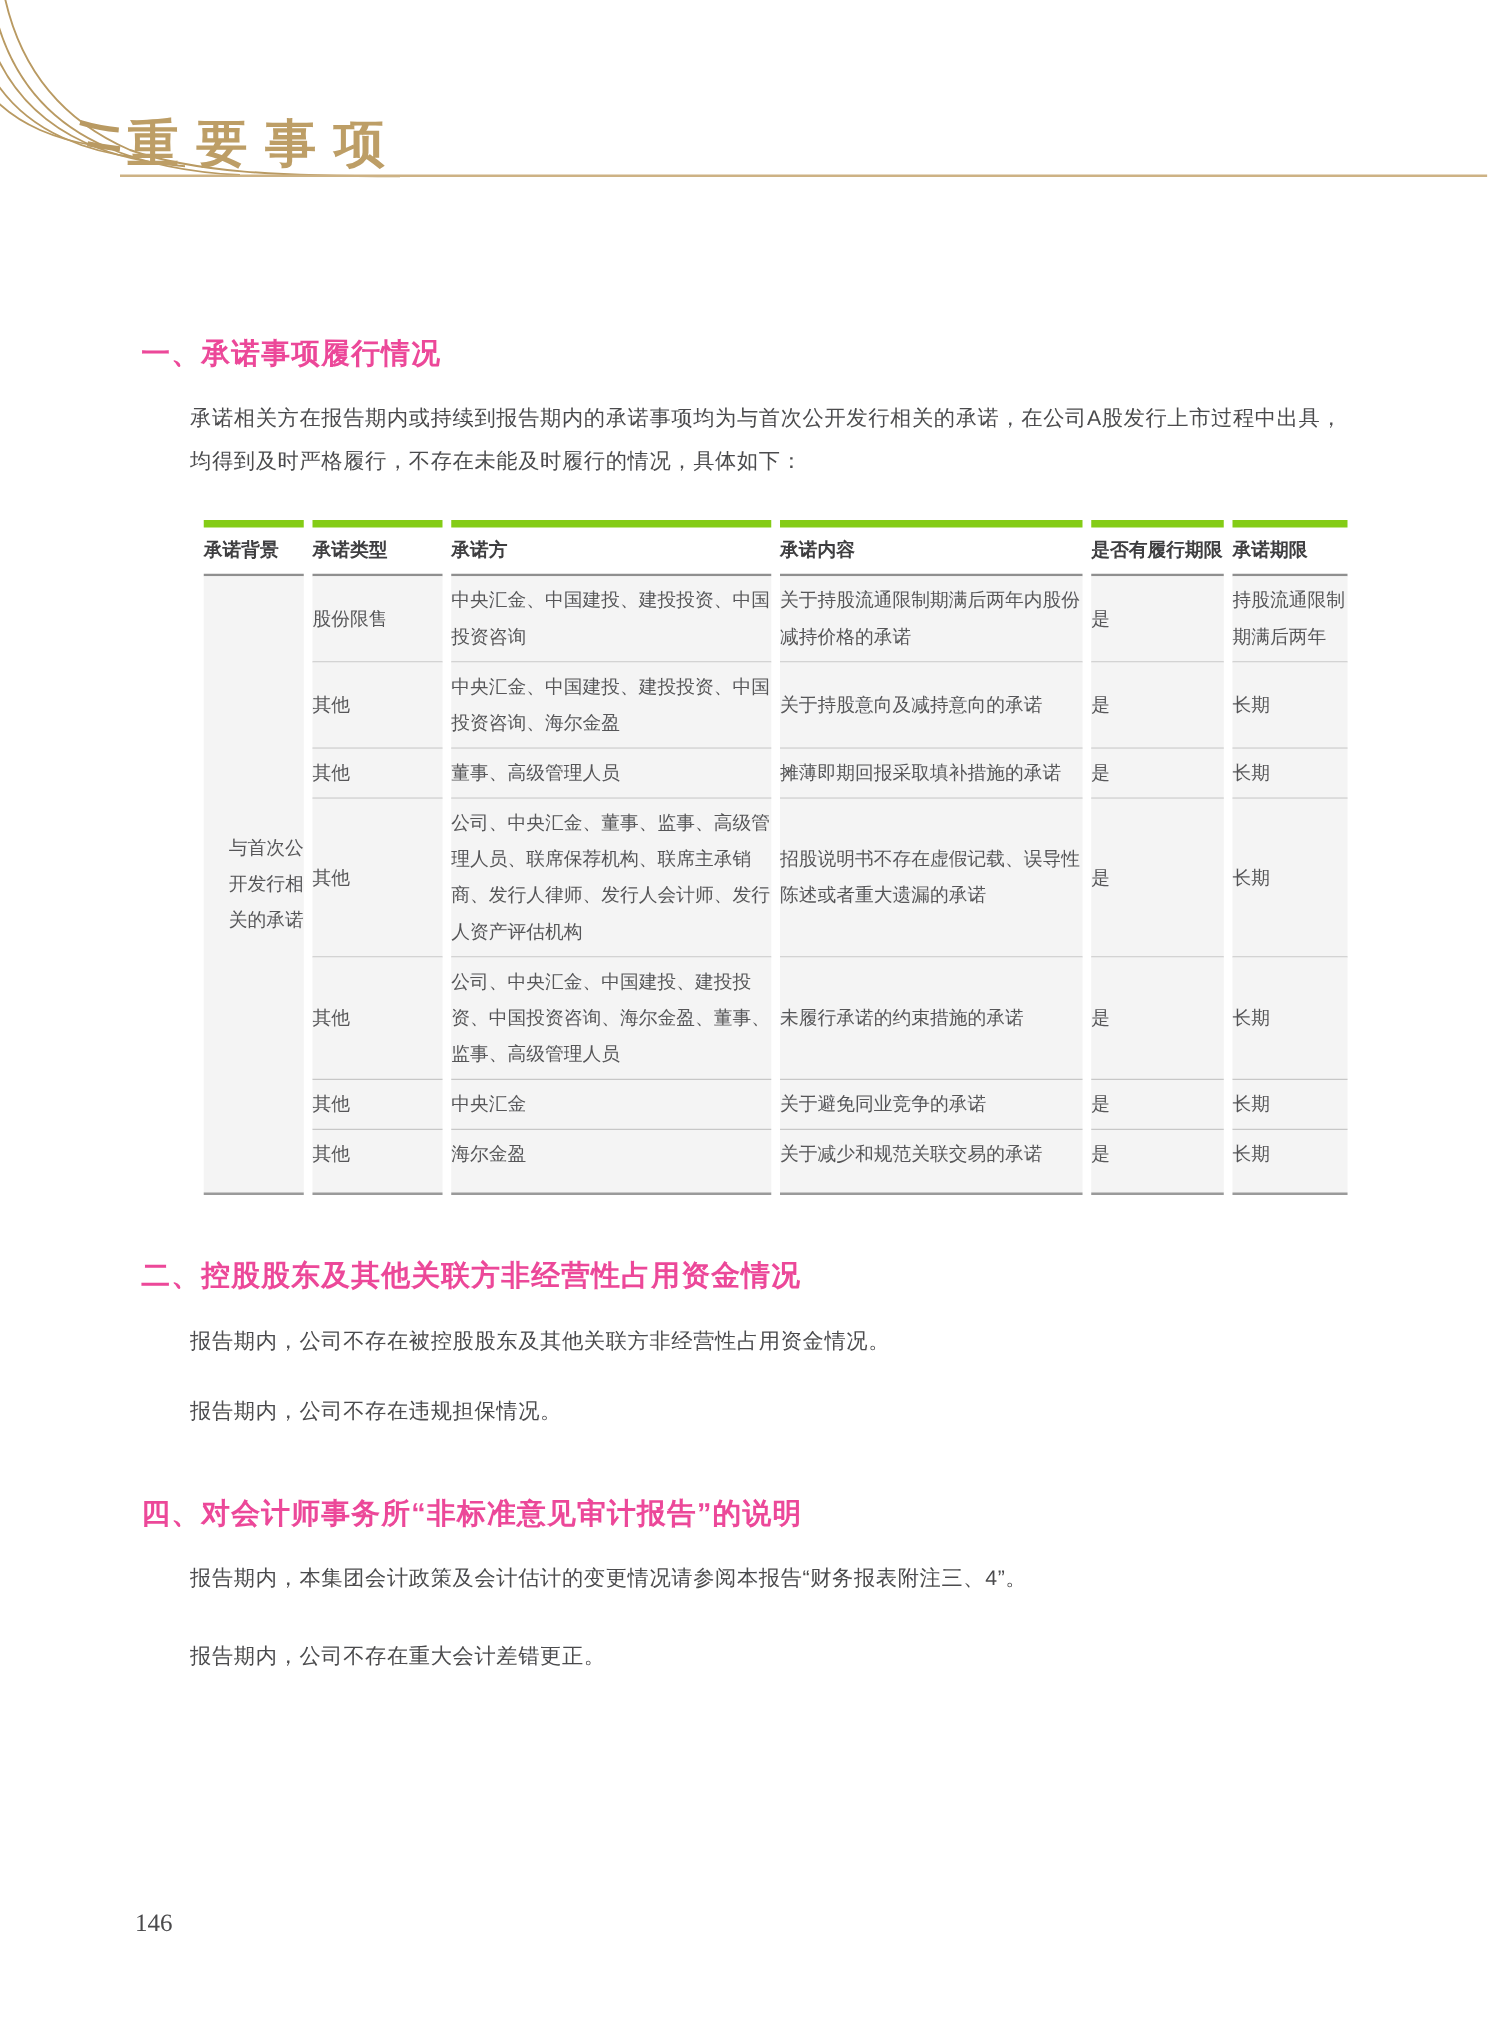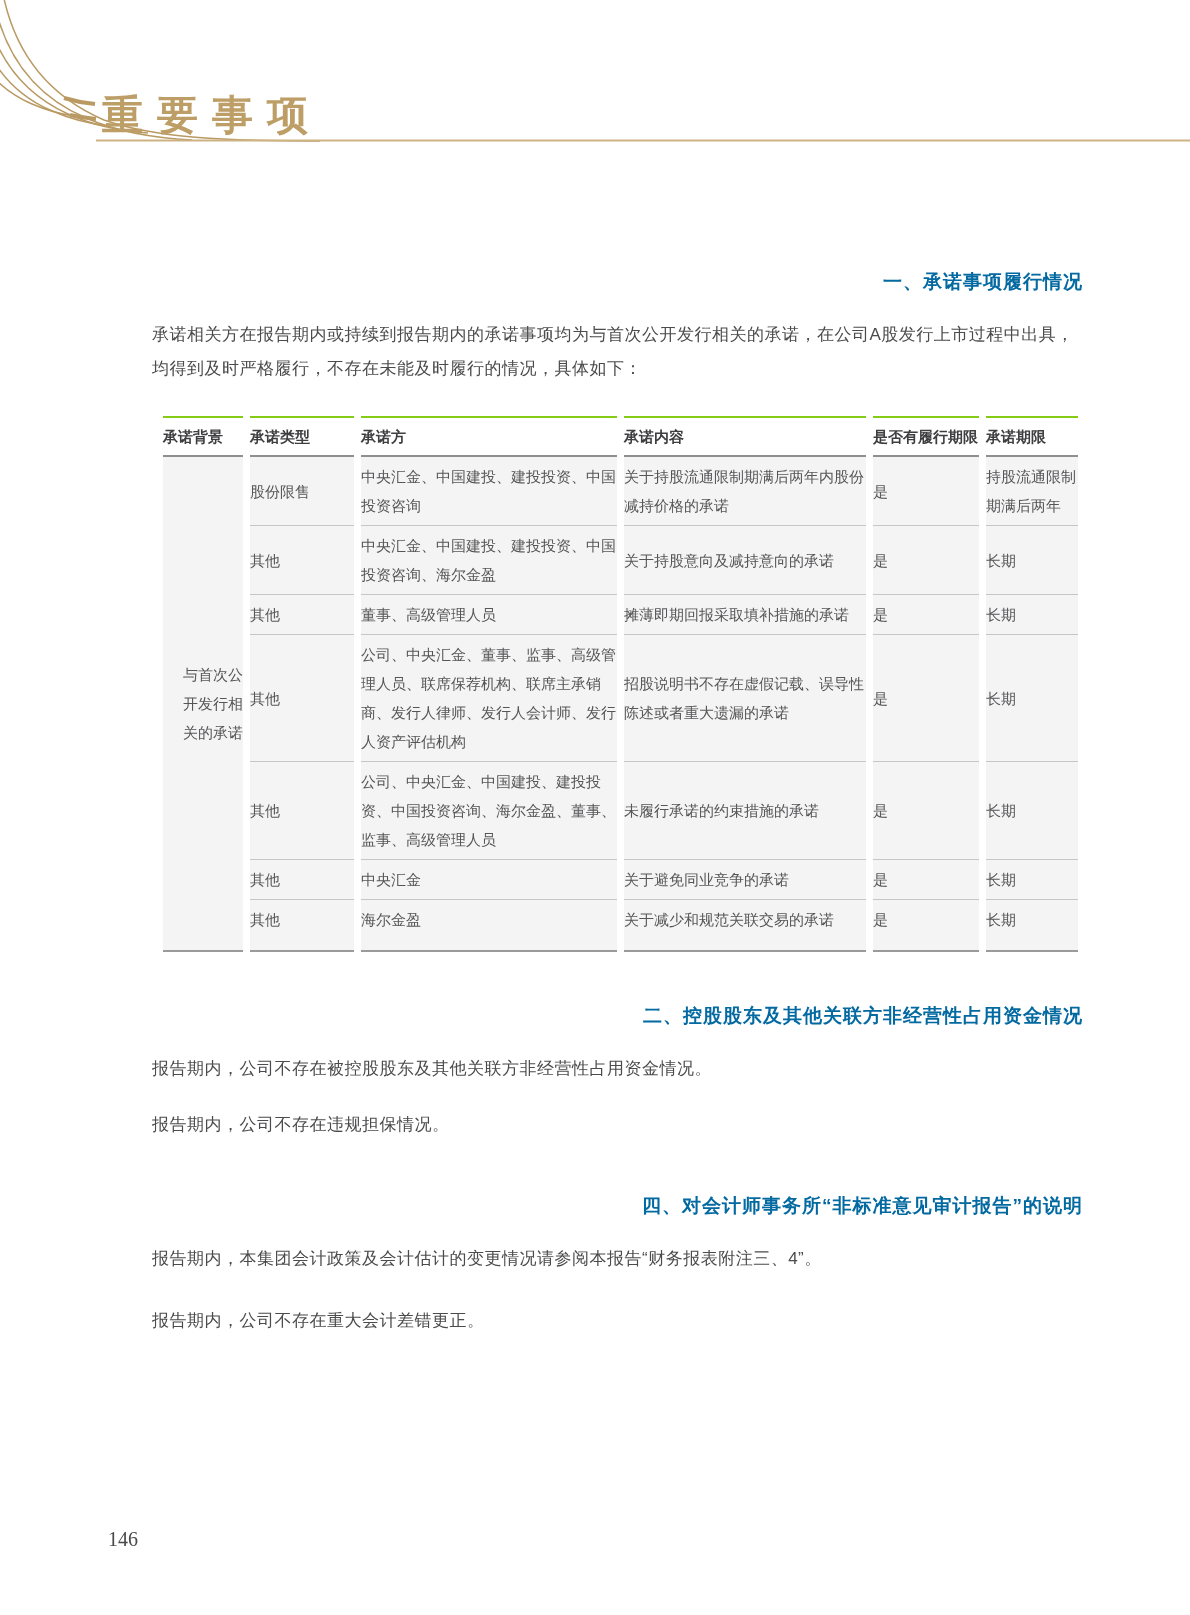--- a/index.html
+++ b/index.html
@@ -25,27 +25,26 @@
     white-space: nowrap;
     margin-top: 20px;
   }
   .content {
     position: absolute;
     left: 113px;
     top: 268px;
     width: 970px;
   }
   .sec-heading {
-    font-size: 19px;
+    font-size: 23px;
     font-weight: bold;
-    color: #0369a1;
+    color: #ec4899;
     letter-spacing: 1px;
     line-height: 28px;
     margin: 0;
-    text-align: right;
   }
   .para {
     margin: 22px 0 0 39px;
     font-size: 17px;
     color: #4b4b4d;
     line-height: 34px;
     letter-spacing: 0.5px;
   }
   .mt-sec { margin-top: 50px; }
   
@@ -57,21 +56,21 @@
     margin: 30px 0 0 43px;
     font-size: 15px;
   }
   table.commit th {
     font-weight: bold;
     color: #3e3e40;
     text-align: left;
     font-size: 15px;
     line-height: 21px;
     padding: 8px 0;
-    border-top: 2px solid #84cc16;
+    border-top: 6px solid #84cc16;
     border-bottom: 2px solid #8f8f8f;
     background: #ffffff;
     white-space: nowrap;
   }
   table.commit td {
     background: #f4f4f4;
     color: #565658;
     line-height: 29px;
     padding: 5px 0;
     vertical-align: middle;

